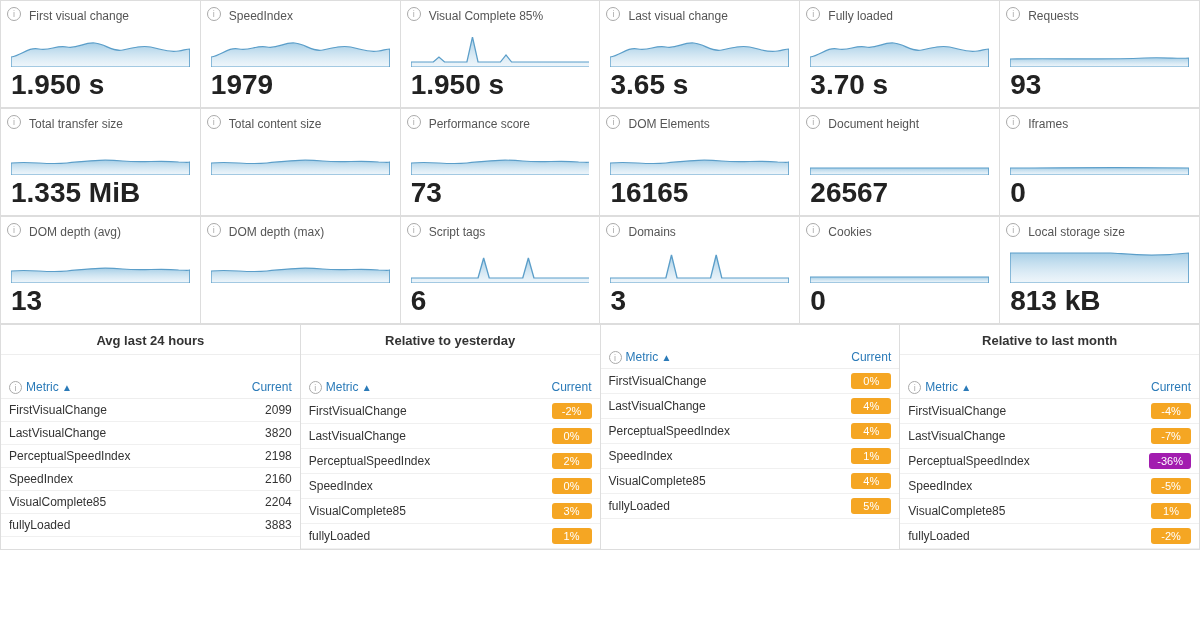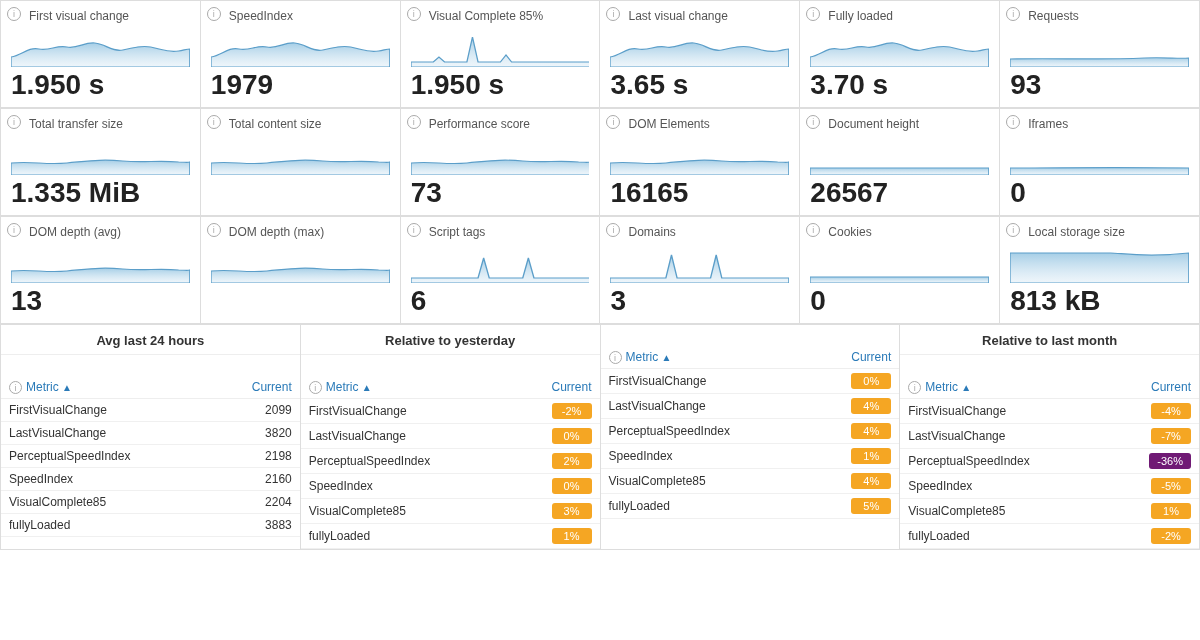--- a/index.html
+++ b/index.html
@@ -109,21 +109,21 @@
     .badge {
       display: inline-block;
       padding: 2px 8px;
       border-radius: 3px;
       color: #fff;
       font-size: 11px;
       min-width: 40px;
       text-align: center;
     }
     .badge-orange { background: #f5a623; }
-    .badge-green { background: #701a75; }
+    .badge-green { background: #a21caf; }
 
     .info-icon-table {
       display: inline-block;
       width: 13px;
       height: 13px;
       border: 1px solid #aaa;
       border-radius: 50%;
       font-size: 9px;
       color: #aaa;
       text-align: center;

